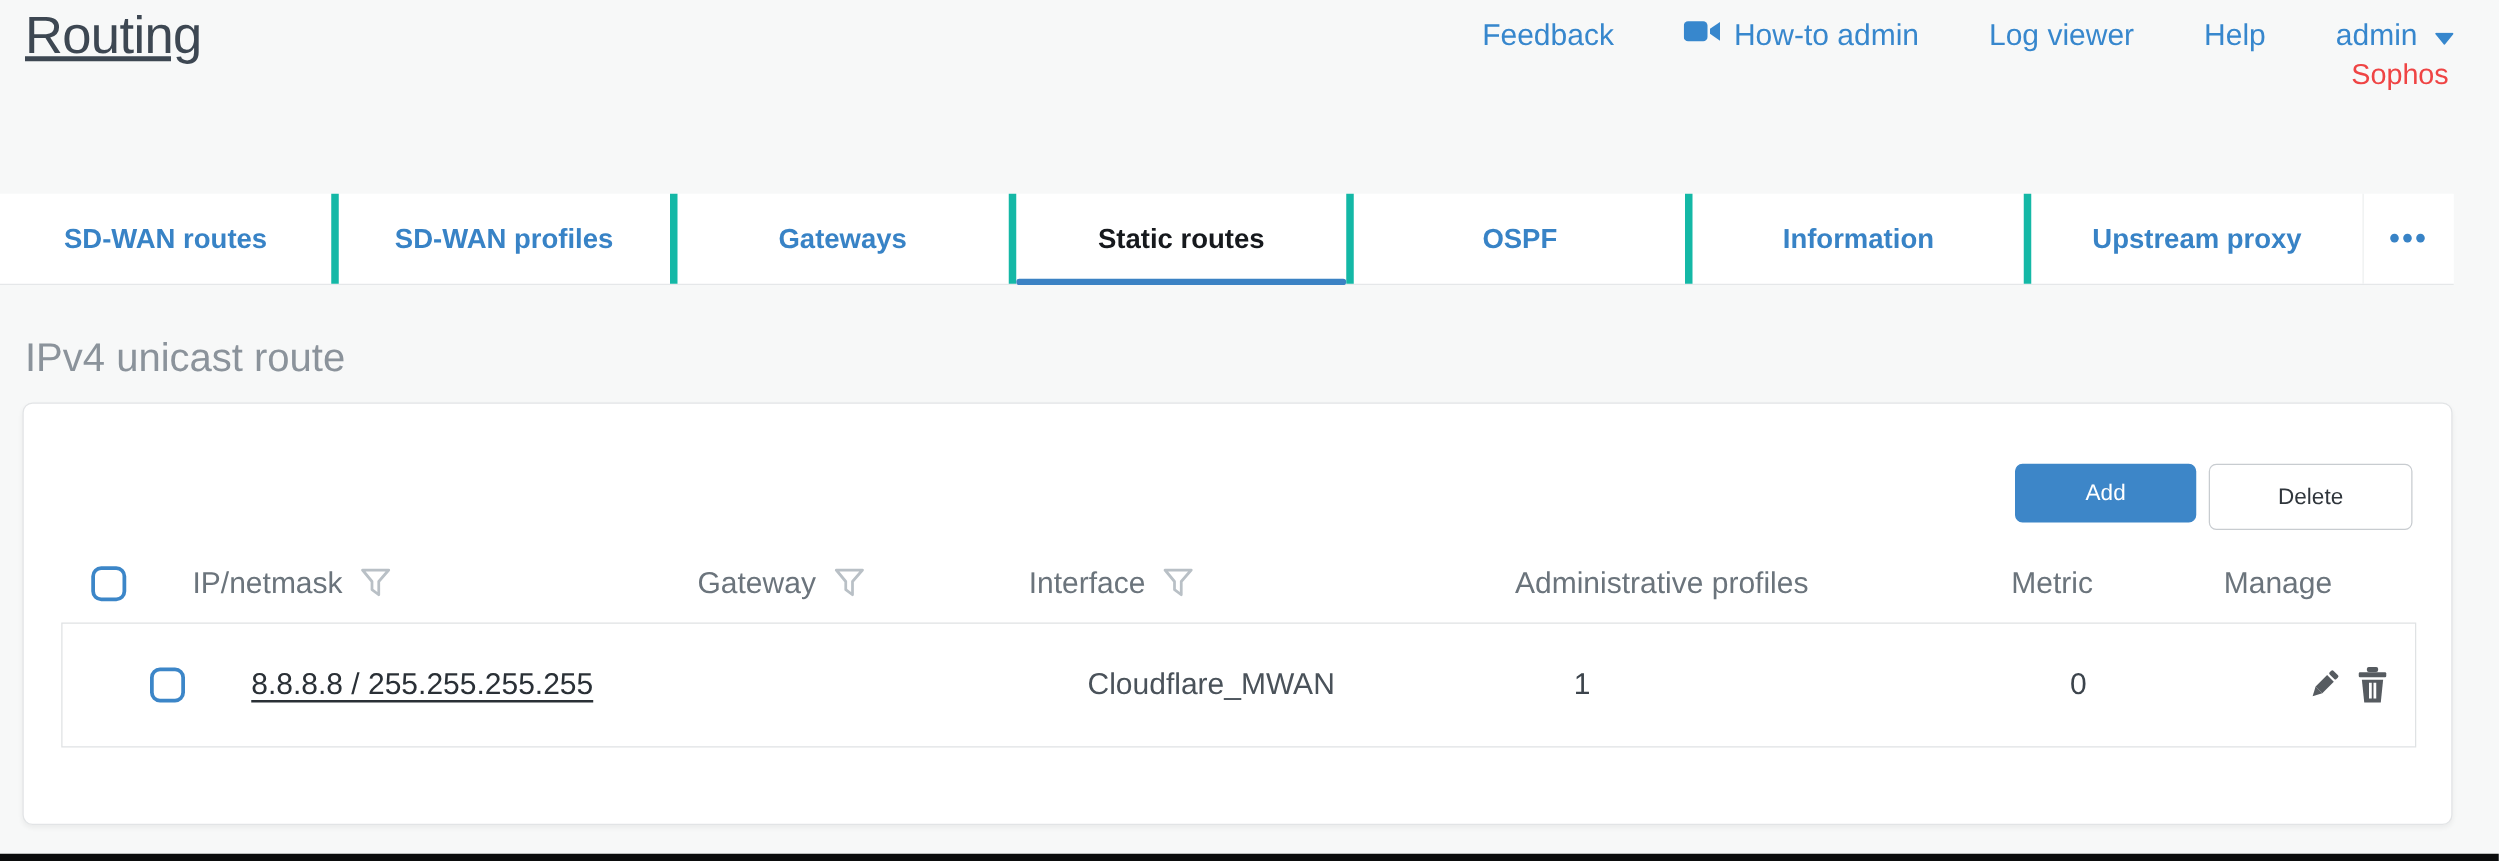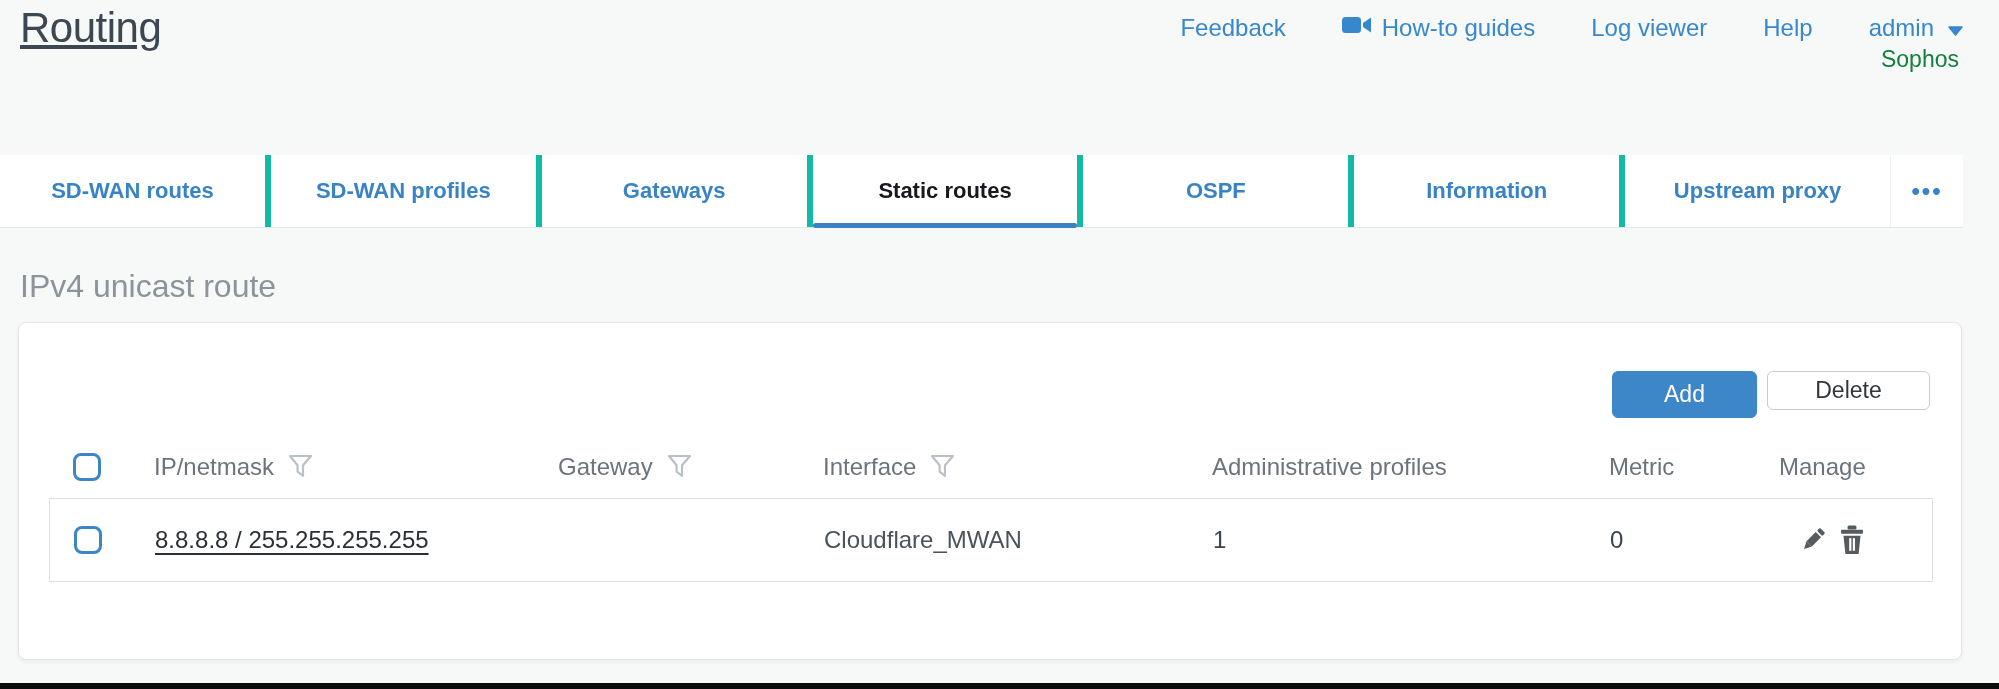--- a/index.html
+++ b/index.html
@@ -19,21 +19,21 @@
   }
   .topnav {
     position:absolute; top:14px; right:36px;
     display:flex; align-items:center; gap:56px;
     font-size:24px; color:#3787cd;
   }
   .topnav-link { display:flex; align-items:center; gap:10px; cursor:pointer; white-space:nowrap; }
   .caret-down { display:inline-block; margin-left:4px; }
   .brand {
     position:absolute; top:46px; right:40px;
-    font-size:23px; color:#15803d;
+    font-size:23px; color:#ef4444;
   }
 
   
   .tabbar {
     position:absolute; left:0; top:155px;
     width:1963px; height:73px;
     background:#ffffff;
     border-bottom:1px solid #e5e7e9;
     display:flex;
   }
@@ -66,43 +66,43 @@
     position:absolute; left:18px; top:322px;
     width:1944px; height:338px;
     background:#ffffff;
     border:1px solid #e2e4e6; border-radius:8px;
     box-shadow:0 2px 4px rgba(0,0,0,0.05);
   }
   .toolbar {
     position:absolute; top:48px; right:31px;
     display:flex; gap:10px;
   }
-  .btn { font-family:inherit; font-size:23px; border-radius:6px; cursor:pointer; }
+  .btn { font-family:inherit; font-size:18px; border-radius:6px; cursor:pointer; }
   .btn-add {
     width:145px; height:47px;
     background:#3d86c8; color:#ffffff; border:1px solid #3d86c8;
   }
   .btn-delete {
-    width:163px; height:39px;
+    width:163px; height:53px;
     background:#ffffff; color:#30363c; border:1px solid #c8ccd0;
   }
 
   
   .table { position:absolute; left:30px; top:121px; width:1884px; }
   .tgrid {
     display:grid;
     grid-template-columns:105px 404px 265px 389px 397px 170px 154px;
     align-items:center;
   }
   .thead { height:46px; font-size:24px; color:#6b747c; }
   .th { display:flex; align-items:center; gap:14px; }
   .trow {
-    margin-top:8px; height:84px;
+    margin-top:8px; height:100px;
     background:#ffffff; border:1px solid #dfe2e4;
-    font-size:24px; color:#4a525a;
+    font-size:24px; color:#4a525a;padding-left:46px;
   }
   .checkbox {
     width:28px; height:28px; margin-left:24px;
     border:3px solid #3c86c8; border-radius:8px;
     background:#ffffff; cursor:pointer;
   }
   .ip-link {
     color:#2a3036; text-decoration:underline; text-underline-offset:5px;
     cursor:pointer; font-size:24px;
   }
@@ -127,21 +127,21 @@
     <span class="topnav-link">
       <span>Feedback</span>
     </span>
     <span class="topnav-link">
       <span class="icon">
         <svg width="30" height="22" viewBox="0 0 30 22">
             <rect x="0" y="3" width="19" height="16" rx="3.5" fill="#3787cd"></rect>
             <path d="M21 9 L29 3.5 v15 L21 13 Z" fill="#3787cd"></path>
           </svg>
       </span>
-      <span>How-to guides</span>
+      <span>How-to admin</span>
     </span>
     <span class="topnav-link">
       <span>Log viewer</span>
     </span>
     <span class="topnav-link">
       <span>Help</span>
     </span>
     <span class="topnav-link">
       <span>admin</span>
       <span class="caret-down">

